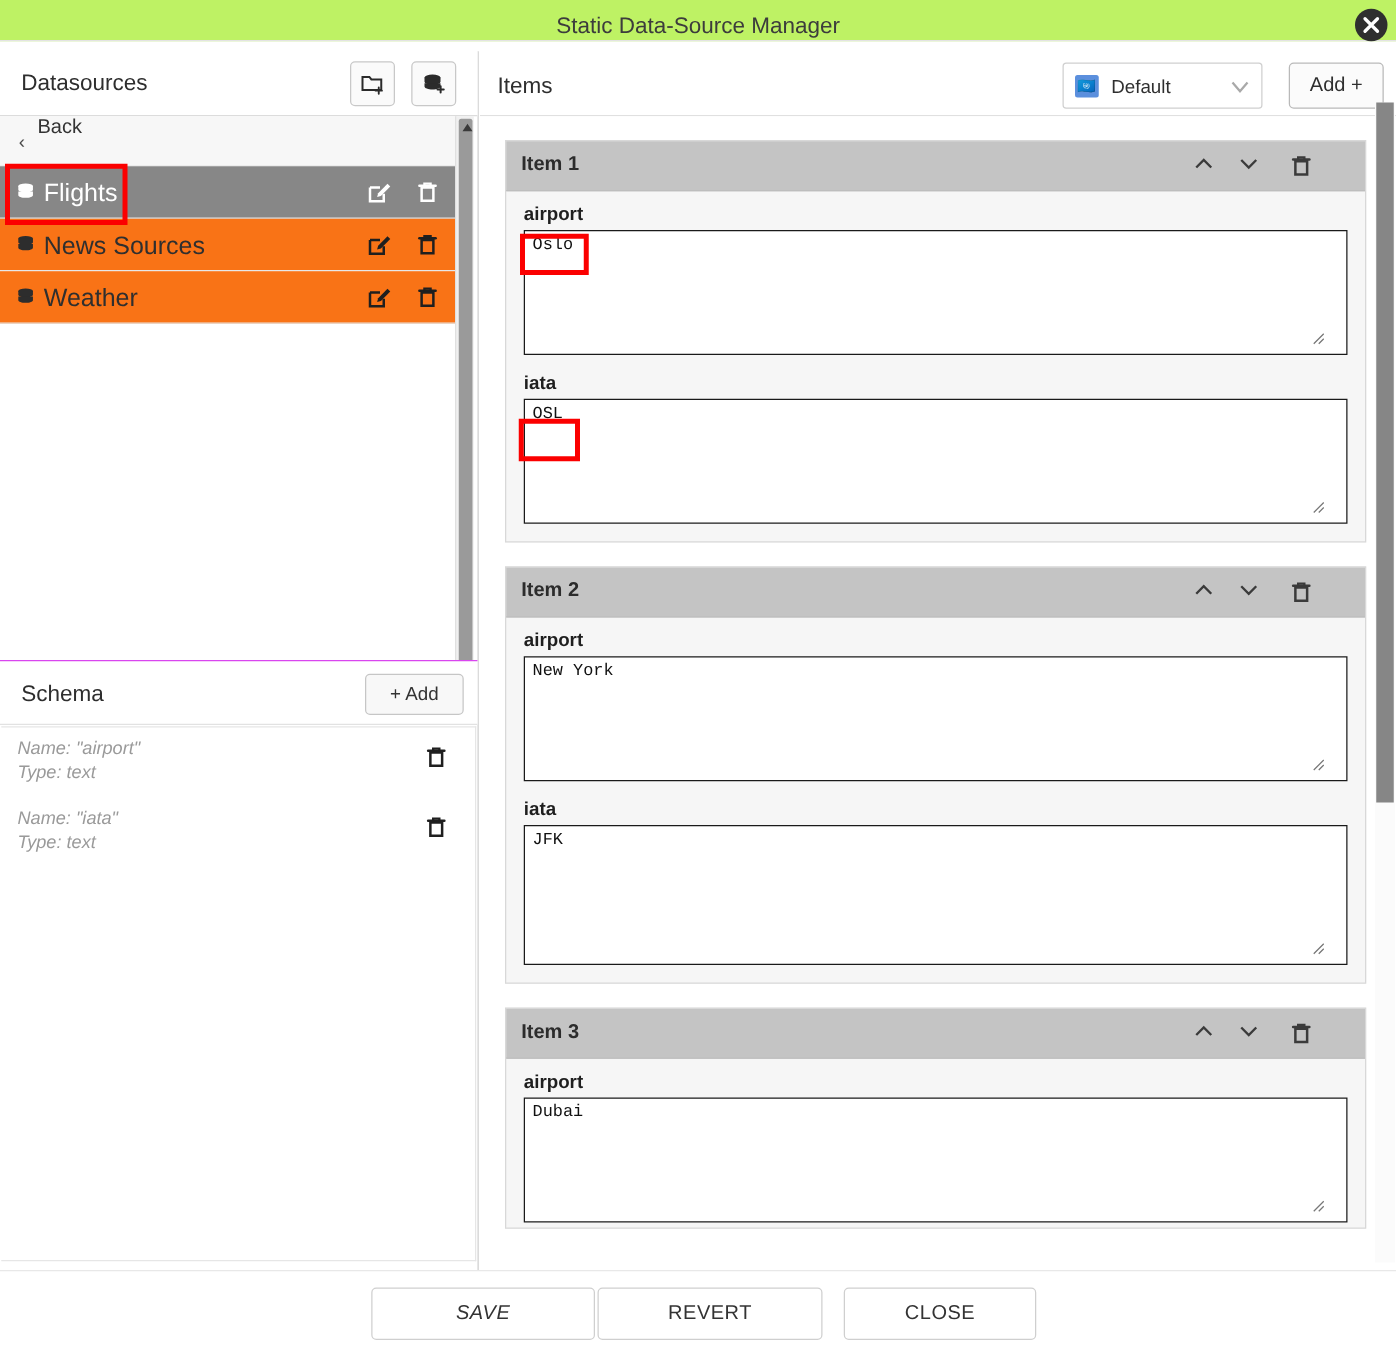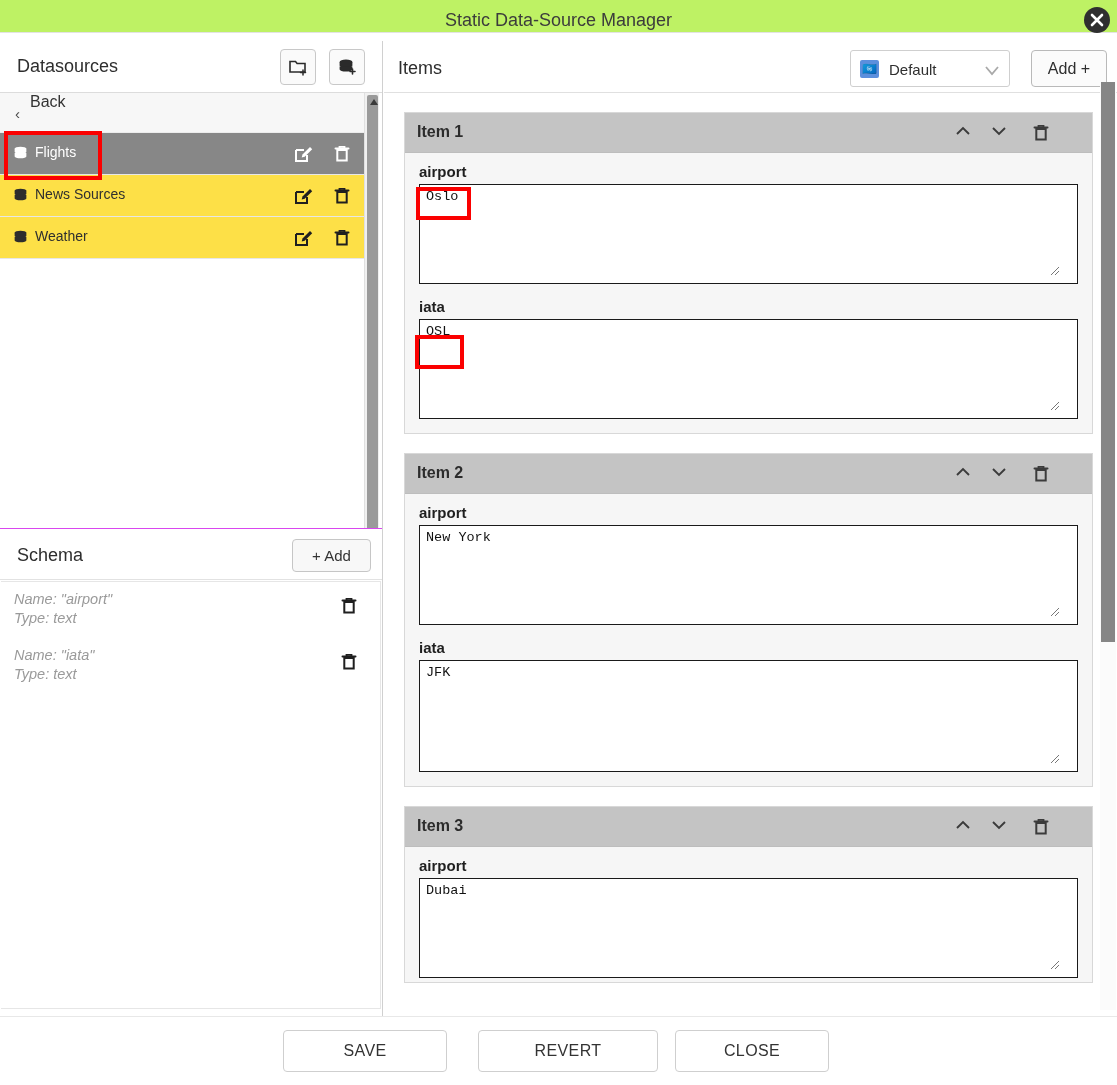--- a/index.html
+++ b/index.html
@@ -83,29 +83,29 @@
   .back-label {
     position: absolute; left: 30px; top: 0;
     font-size: 16px; color: #333333;
   }
 
   
   .ds-list { position: absolute; left: 0; top: 92px; width: 370px; height: 427px; }
   .ds-row {
     position: relative;
     width: 370px; height: 42px;
-    background: #fde047;
+    background: #f97316;
     border-bottom: 1px solid #e7e7e7;
     cursor: pointer;
   }
   .ds-row.selected { background: #878787; }
   .ds-row-icon { position: absolute; left: 12px; top: 12px; }
   .ds-row-label {
     position: absolute; left: 35px; top: 11px;
-    font-size: 14px; color: #2f2f2f;
+    font-size: 20px; color: #2f2f2f;
   }
   .ds-row.selected .ds-row-label { color: #ffffff; }
   .row-action { position: absolute; top: 10px; cursor: pointer; }
   .row-action-edit { left: 293px; }
   .row-action-del  { left: 331px; }
 
   
   .left-scrollbar {
     position: absolute; left: 364px; top: 52px;
     width: 15px; height: 475px;
@@ -302,21 +302,21 @@
     height: 42px;
     border: 1px solid #cfcfcf;
     border-radius: 4px;
     background: #ffffff;
     font-size: 16px;
     color: #333333;
     text-align: center;
     cursor: pointer;
     letter-spacing: 0.4px;
   }
-  .footer-save   { left: 283px;  width: 164px; line-height: 40px; }
+  .footer-save   { left: 297px;  width: 179px; line-height: 40px; font-style: italic; }
   .footer-revert { left: 478px;  width: 180px; line-height: 40px; }
   .footer-close  { left: 675px;  width: 154px; line-height: 40px; }
 
   
   .annot {
     position: absolute;
     border: 4px solid #fb0000;
     pointer-events: none;
     z-index: 50;
   }

